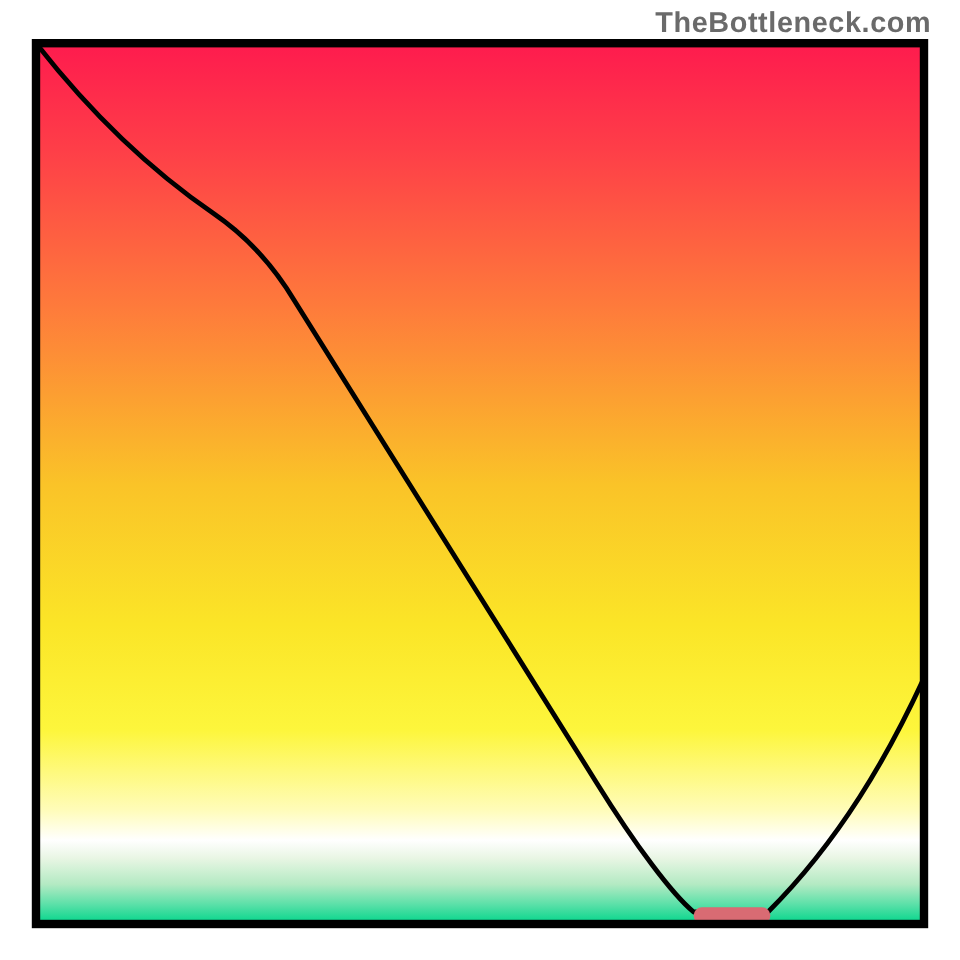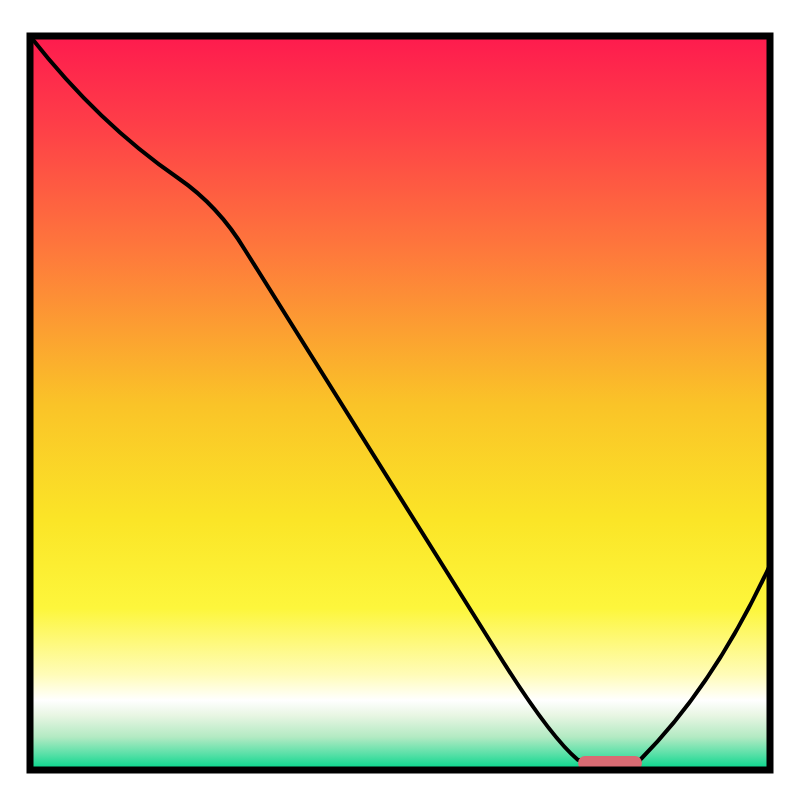--- a/index.html
+++ b/index.html
@@ -64,14 +64,15 @@
              C 530 705, 560 745, 578 760
              L 640 760
              C 700 700, 740 630, 770 565" fill="none" stroke="#000000" stroke-width="4" stroke-linejoin="round" stroke-linecap="round"></path>
   </g>
 
   <rect x="578" y="756" width="64" height="14" rx="7" ry="7" fill="#d96b73"></rect>
 
   <rect x="30" y="36" width="740" height="734" fill="none" stroke="#000000" stroke-width="7"></rect>
 </svg>
 
+<div class="watermark">TheBottleneck.com</div>
 
 </div>
 
 </body></html>

